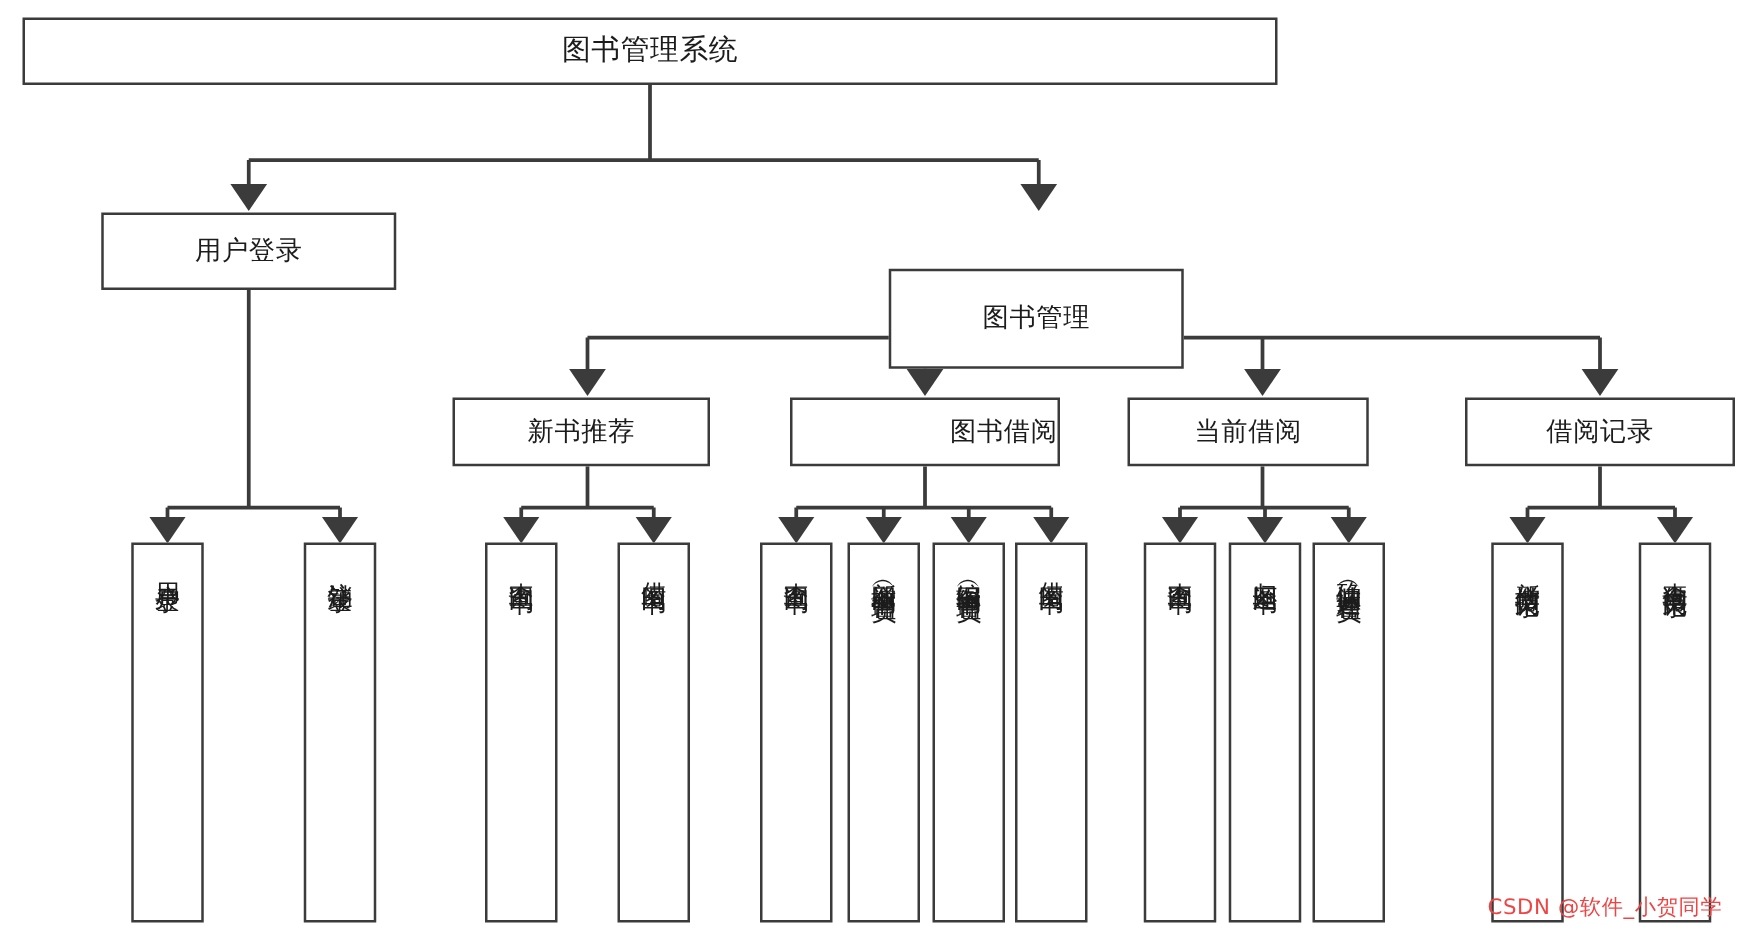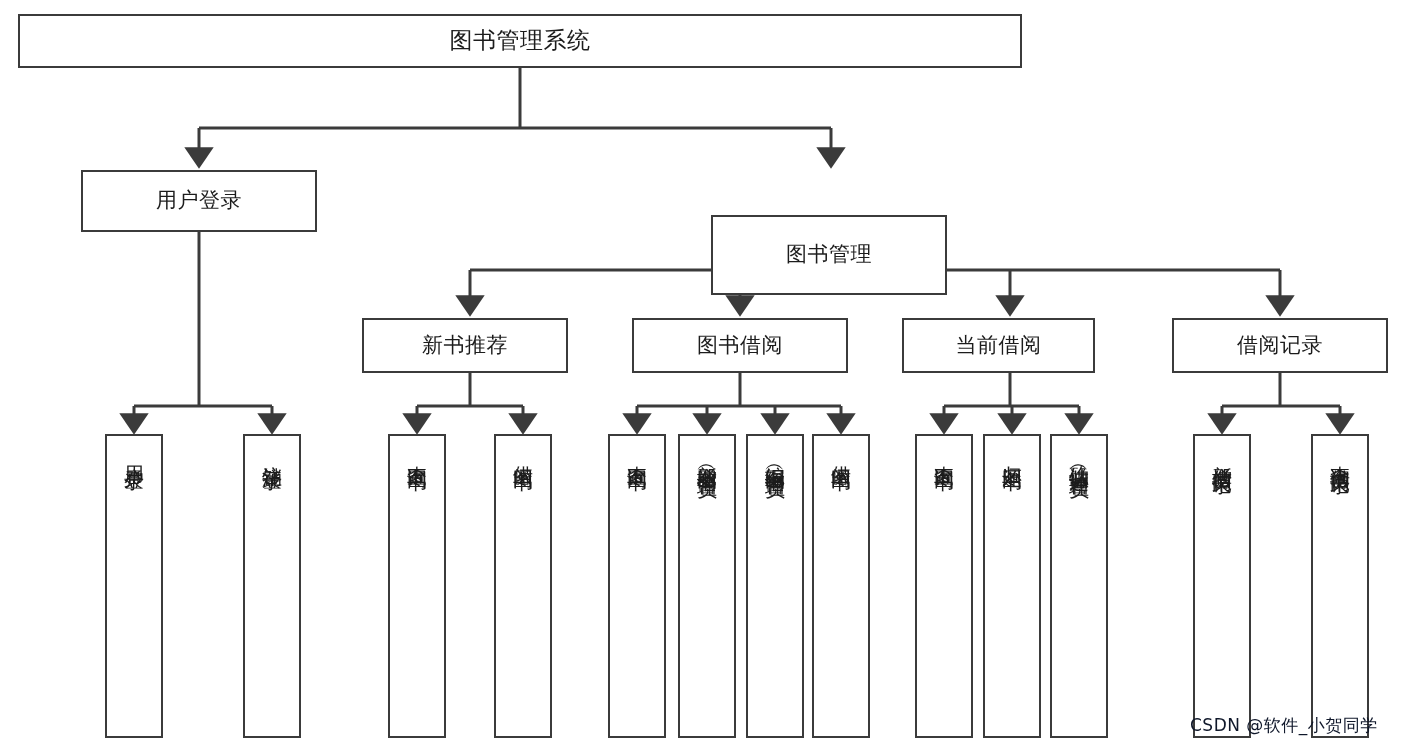--- a/index.html
+++ b/index.html
@@ -64,21 +64,21 @@
     font-size: 20px;
     line-height: 1.45;
     letter-spacing: 2px;
     white-space: nowrap;
   }
   .watermark {
     position: absolute;
     left: 1190px;
     top: 714px;
     font-size: 17px;
-    color: #0f172a;
+    color: #ef4444;
     font-family: "DejaVu Sans", "Liberation Sans", sans-serif;
     white-space: nowrap;
     letter-spacing: 0.5px;
   }
 </style>
 </head>
 <body>
 
 <div id="diagram-root">
 
@@ -139,21 +139,21 @@
   <div class="node horiz" style="left:81px; top:170px; width:236px; height:62px;">
     <span class="node-label">用户登录</span>
   </div>
   <div class="node horiz" style="left:711px; top:170px; width:236px; height:80px;margin-top:45px;">
     <span class="node-label">图书管理</span>
   </div>
 
   <div class="node horiz" style="left:362px; top:318px; width:206px; height:55px;">
     <span class="node-label">新书推荐</span>
   </div>
-  <div class="node horiz" style="left:632px; top:318px; width:216px; height:55px;">
+  <div class="node horiz" style="left:632px; top:318px; width:216px; height:55px;justify-content:flex-end;">
     <span class="node-label">图书借阅</span>
   </div>
   <div class="node horiz" style="left:902px; top:318px; width:193px; height:55px;">
     <span class="node-label">当前借阅</span>
   </div>
   <div class="node horiz" style="left:1172px; top:318px; width:216px; height:55px;">
     <span class="node-label">借阅记录</span>
   </div>
 
   <div class="node vert" style="left:105px; top:434px; width:58px; height:304px;">

